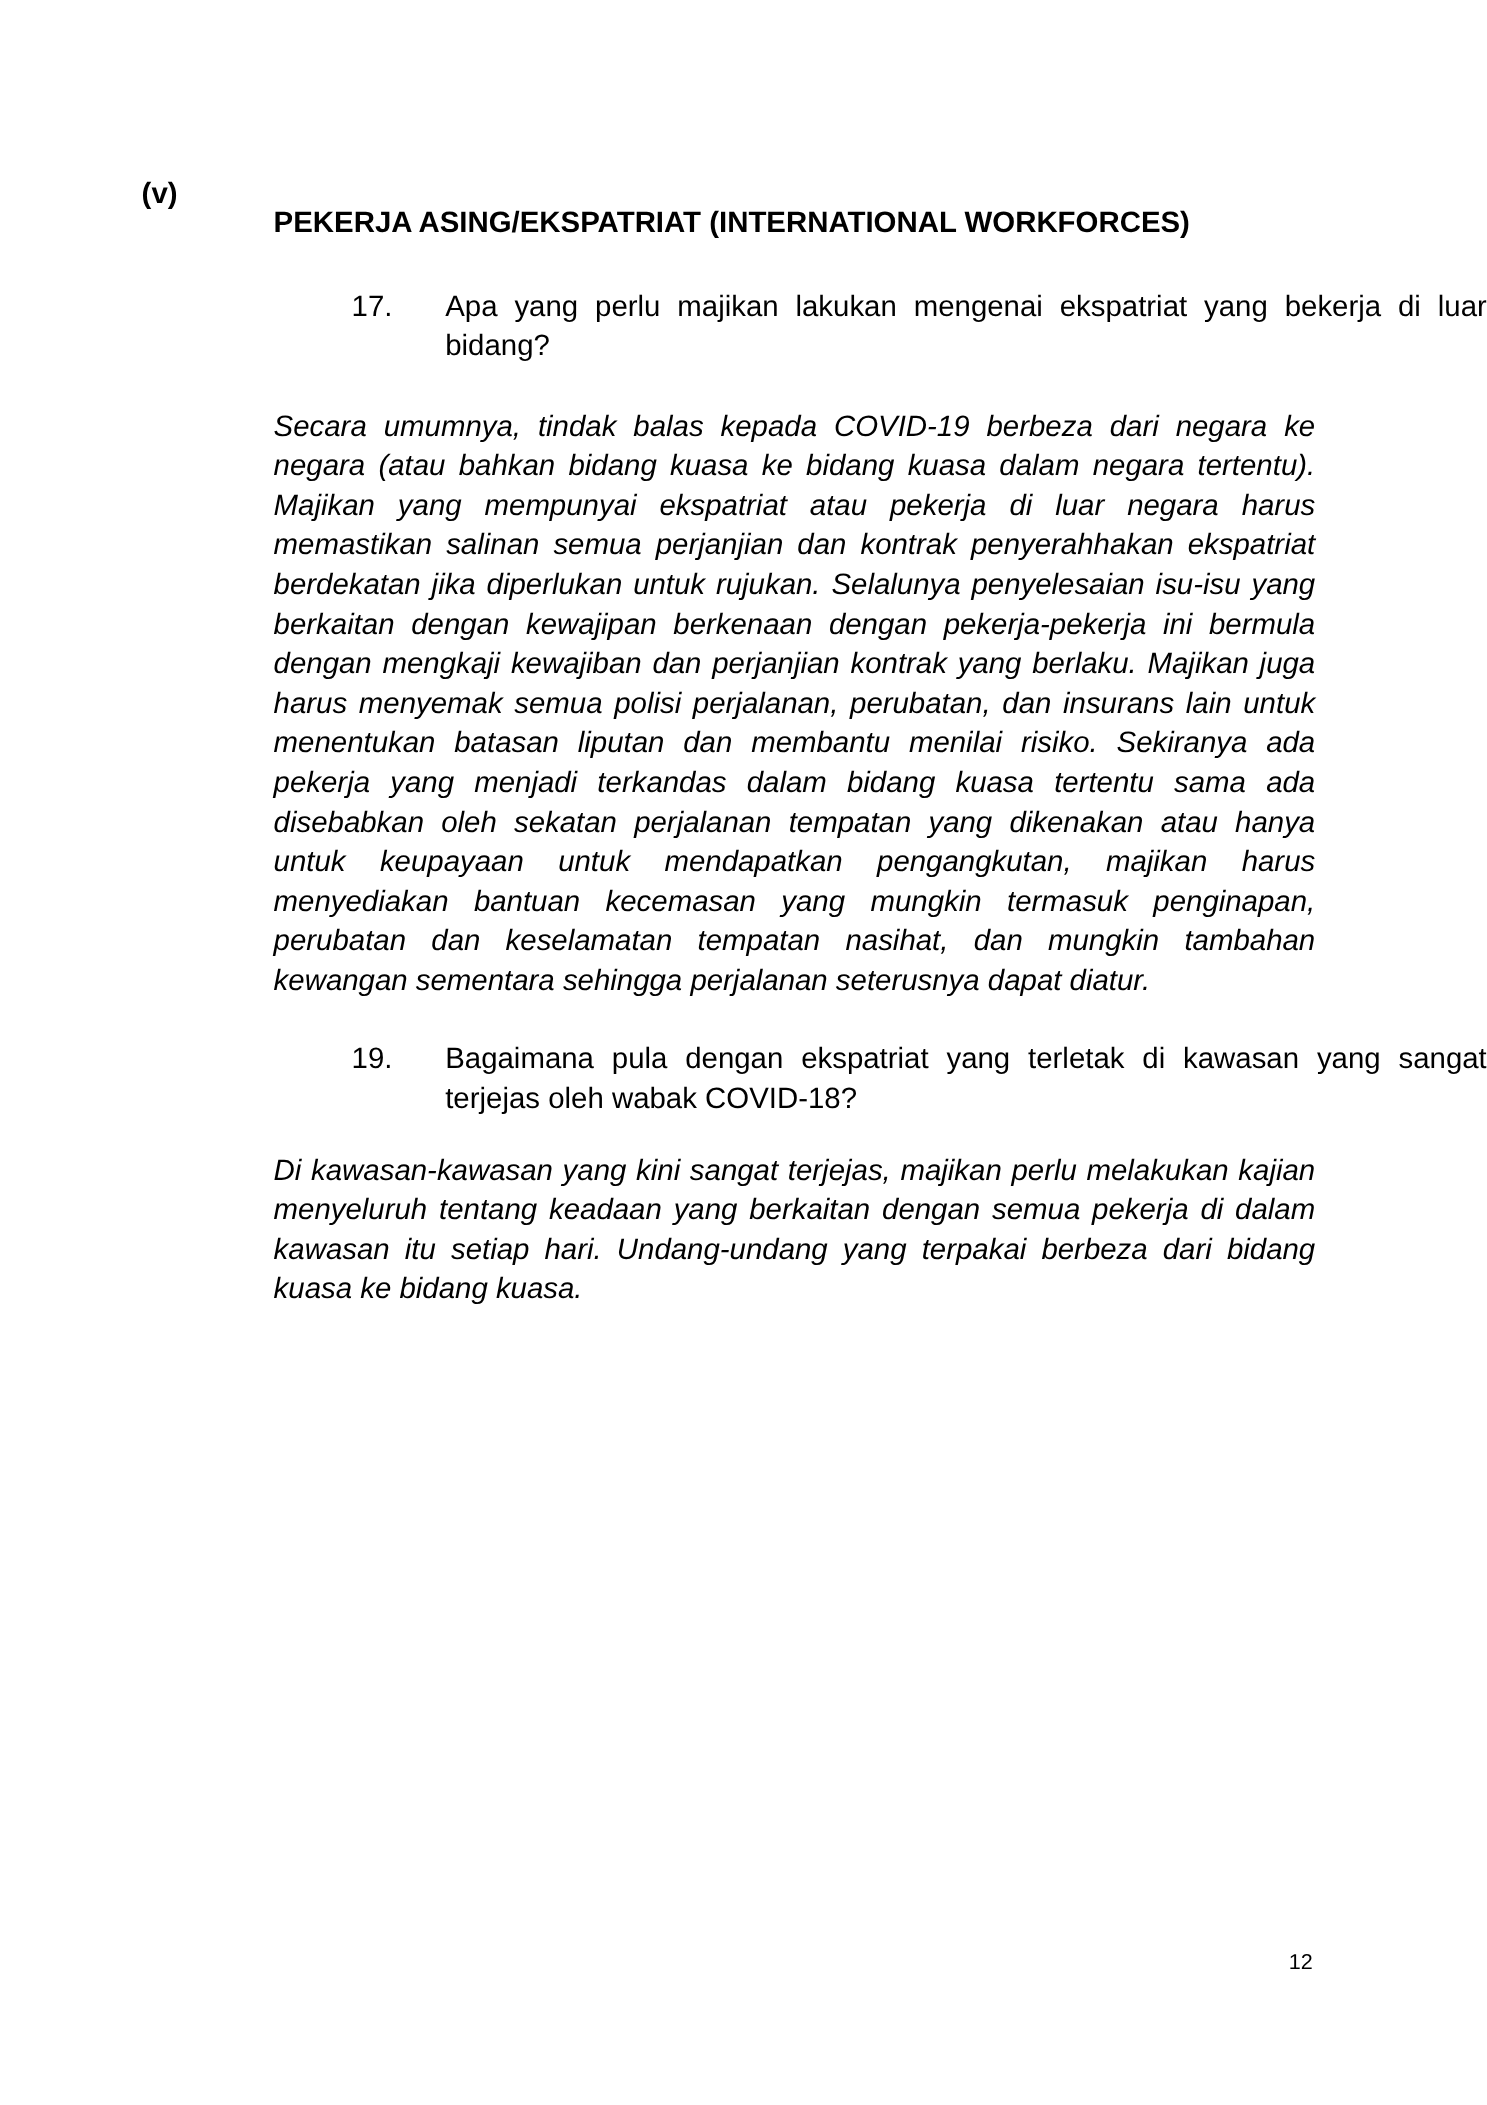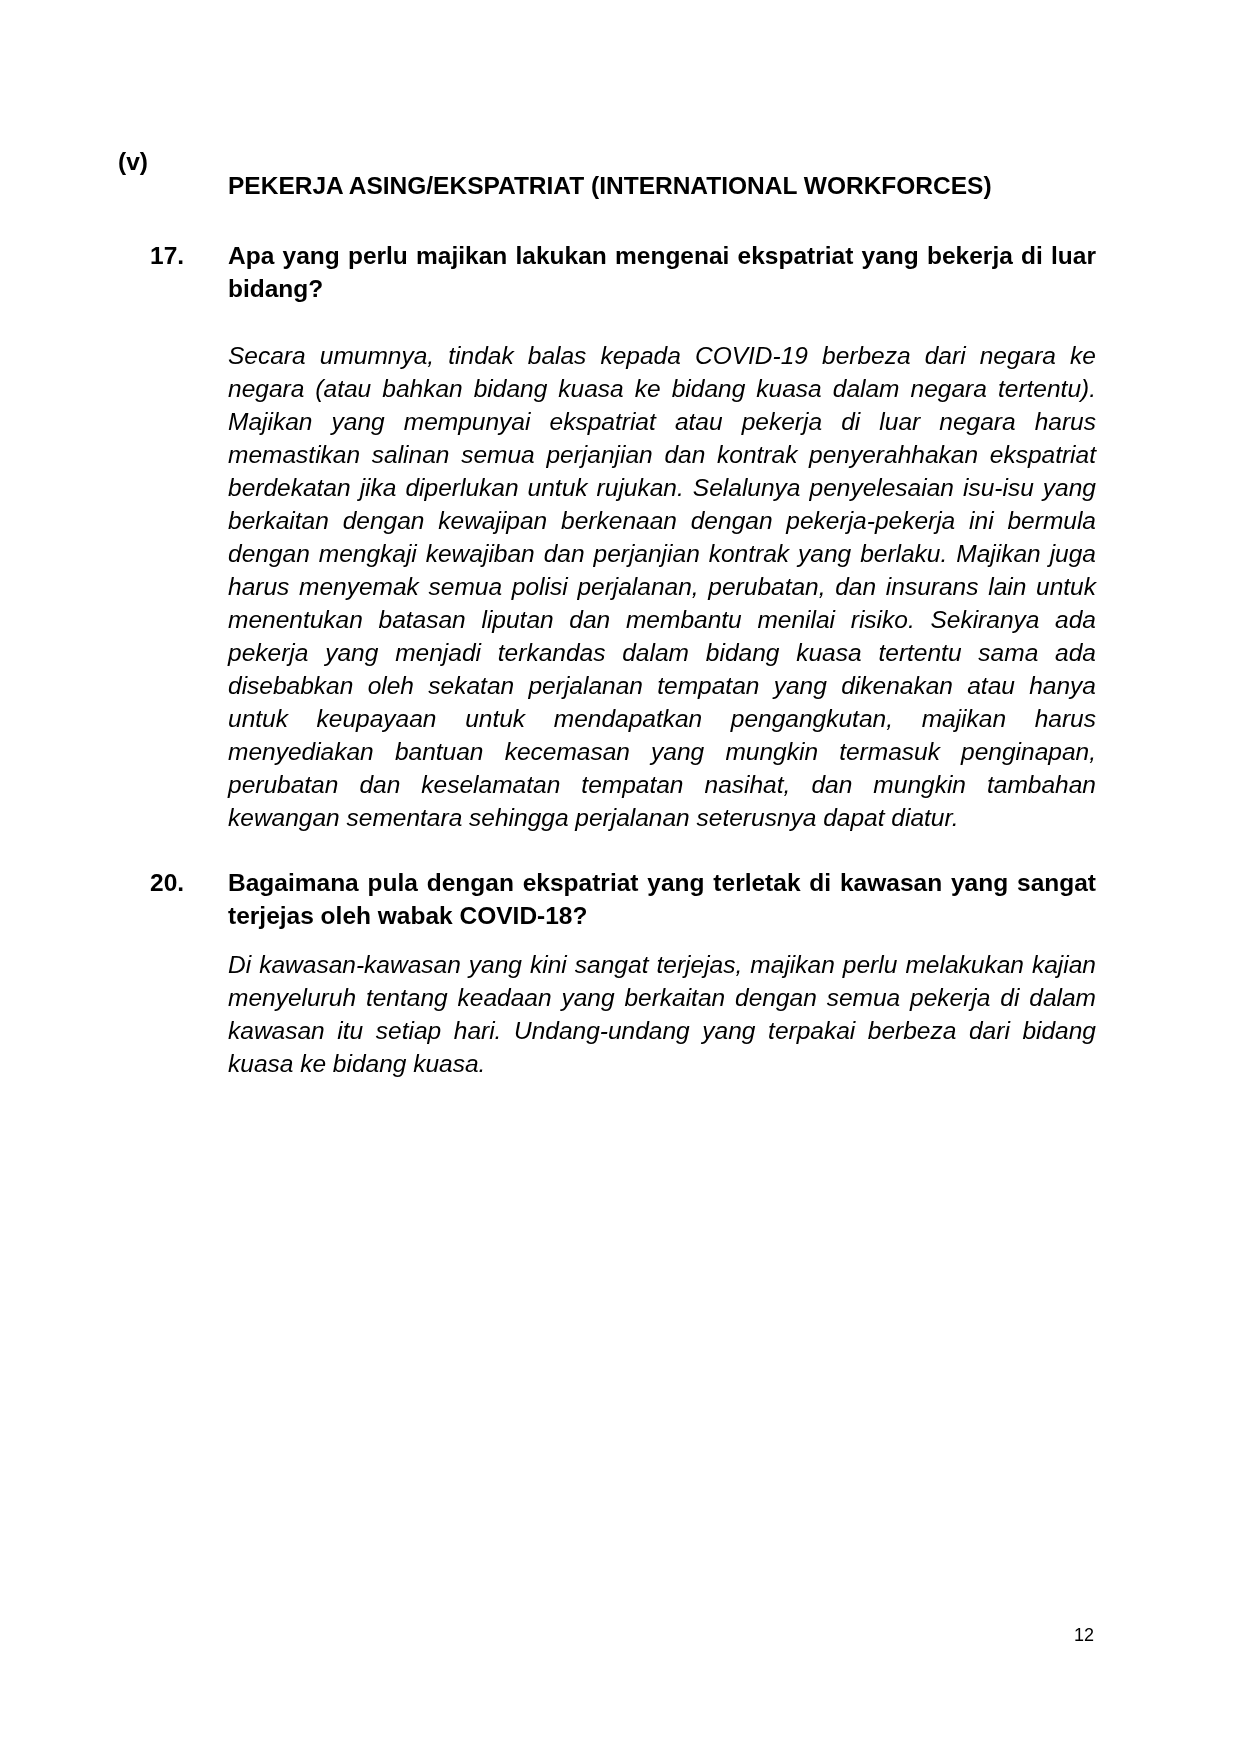--- a/index.html
+++ b/index.html
@@ -13,33 +13,33 @@
     font-family: "Liberation Sans", "DejaVu Sans", sans-serif;
     font-size: 24.5px;
     line-height: 33px;
     padding-top: 145px;
     overflow: hidden;
   }
   .row { display: flex; align-items: flex-start; }
   .section-row { padding-left: 118px; font-weight: bold; }
   .section-gutter { width: 110px; flex: none; }
   .section-title { flex: none; max-width: 900px; margin-top: 24px; }
-  .question-row { padding-left: 150px; font-weight: bold; }
+  .question-row { padding-left: 150px; font-weight: normal; justify-content: flex-end; }
   .q-gutter { width: 78px; flex: none; }
   .question-text { width: 868px; flex: none; text-align: justify; }
   .answer {
     margin-left: 228px;
     width: 868px;
     text-align: justify;
     font-style: italic;
   }
   .qa-17 { margin-top: 37px; }
   .qa-17 .answer { margin-top: 34px; }
   .qa-18 { margin-top: 32px; }
-  .qa-18 .answer { margin-top: 16px; }
+  .qa-18 .answer { margin-top: 27px; }
   .page-number {
     position: absolute;
     top: 1619px;
     right: 145px;
     font-size: 18px;
     line-height: 33px;
   }
 </style>
 </head>
 <body>
@@ -54,21 +54,21 @@
   <section class="qa qa-17">
     <div class="row question-row">
       <span class="q-gutter">17.</span>
       <span class="question-text">Apa yang perlu majikan lakukan mengenai ekspatriat yang bekerja di luar bidang?</span>
     </div>
     <p class="answer">Secara umumnya, tindak balas kepada COVID-19 berbeza dari negara ke negara (atau bahkan bidang kuasa ke bidang kuasa dalam negara tertentu). Majikan yang mempunyai ekspatriat atau pekerja di luar negara harus memastikan salinan semua perjanjian dan kontrak penyerahhakan ekspatriat berdekatan jika diperlukan untuk rujukan. Selalunya penyelesaian isu-isu yang berkaitan dengan kewajipan berkenaan dengan pekerja-pekerja ini bermula dengan mengkaji kewajiban dan perjanjian kontrak yang berlaku. Majikan juga harus menyemak semua polisi perjalanan, perubatan, dan insurans lain untuk menentukan batasan liputan dan membantu menilai risiko. Sekiranya ada pekerja yang menjadi terkandas dalam bidang kuasa tertentu sama ada disebabkan oleh sekatan perjalanan tempatan yang dikenakan atau hanya untuk keupayaan untuk mendapatkan pengangkutan, majikan harus menyediakan bantuan kecemasan yang mungkin termasuk penginapan, perubatan dan keselamatan tempatan nasihat, dan mungkin tambahan kewangan sementara sehingga perjalanan seterusnya dapat diatur.</p>
   </section>
 
   <section class="qa qa-18">
     <div class="row question-row">
-      <span class="q-gutter">20.</span>
+      <span class="q-gutter">19.</span>
       <span class="question-text">Bagaimana pula dengan ekspatriat yang terletak di kawasan yang sangat terjejas oleh wabak COVID-18?</span>
     </div>
     <p class="answer">Di kawasan-kawasan yang kini sangat terjejas, majikan perlu melakukan kajian menyeluruh tentang keadaan yang berkaitan dengan semua pekerja di dalam kawasan itu setiap hari. Undang-undang yang terpakai berbeza dari bidang kuasa ke bidang kuasa.</p>
   </section>
 
   <span class="page-number">12</span>
 
 </div>
 
 </body></html>

